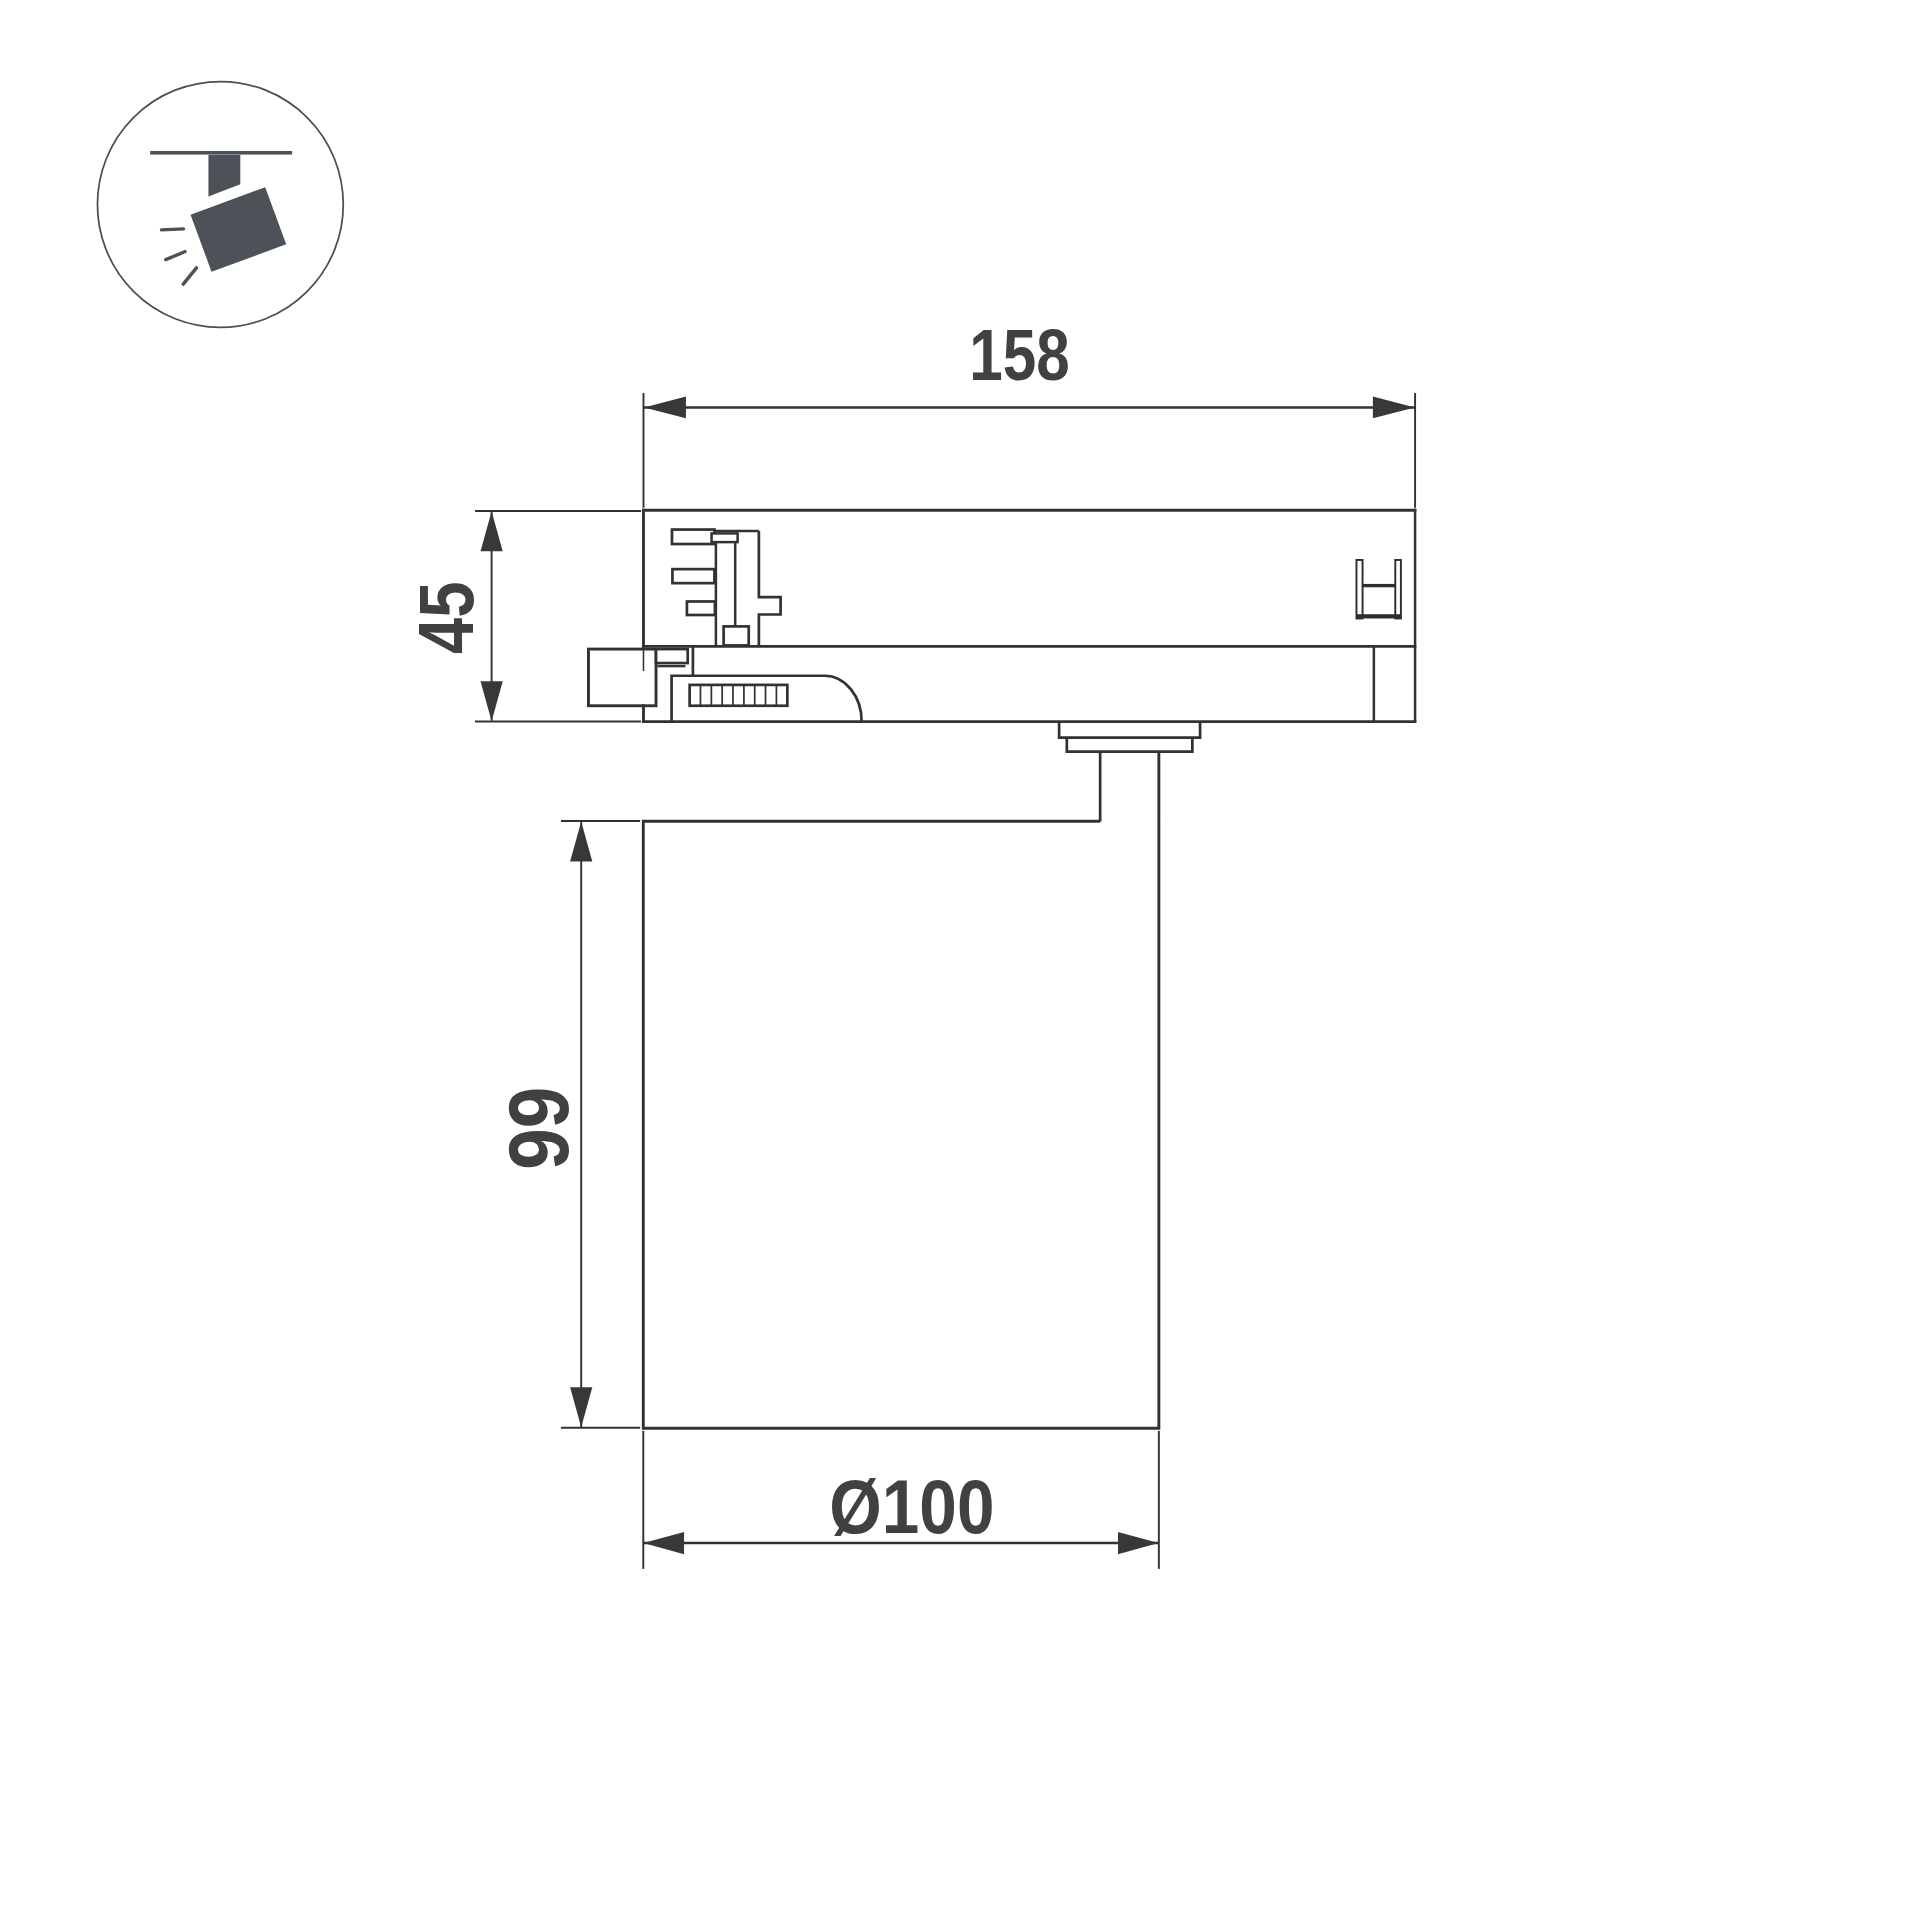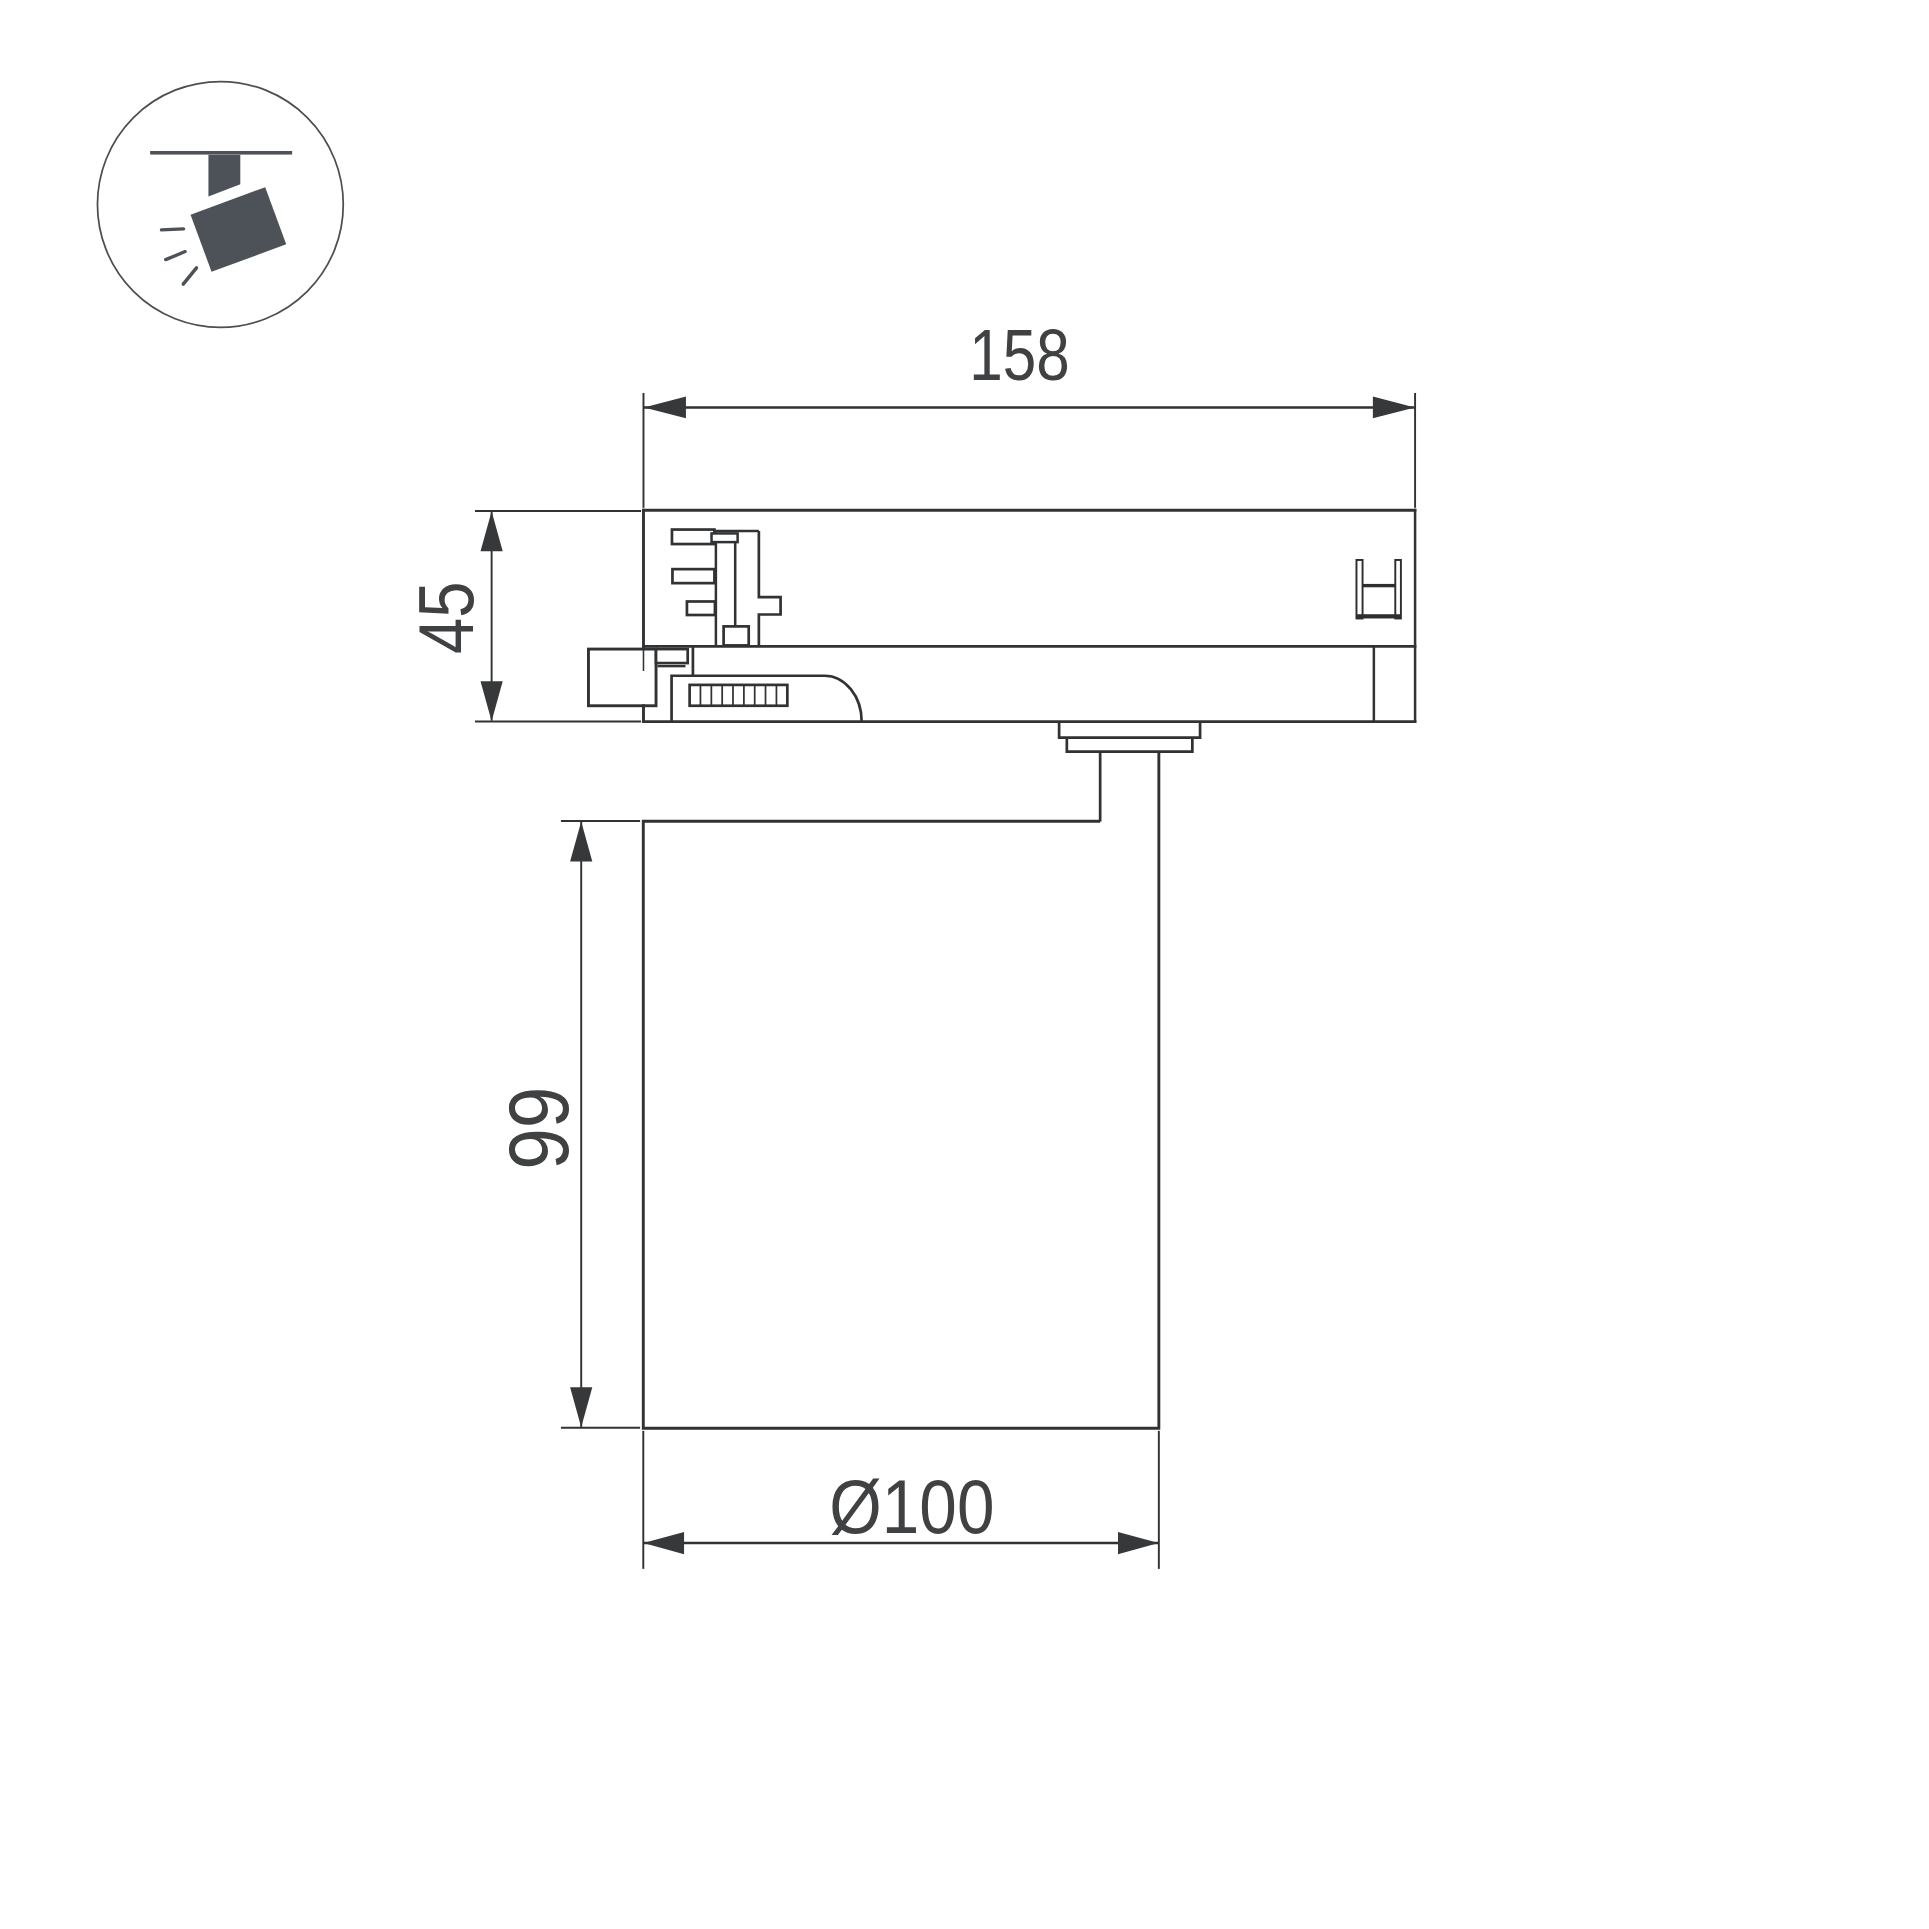--- a/index.html
+++ b/index.html
@@ -1,16 +1,16 @@
 <!DOCTYPE html>
 <html><head>
 <meta charset="utf-8">
 <style>
   html,body{margin:0;padding:0;background:#ffffff;}
-  .page{width:1929px;height:1929px;position:relative;background:#ffffff;overflow:hidden;}
+  .page{width:1929px;height:1929px;position:relative;background:#ffffff;overflow:hidden;font-weight:bold;}
   text{font-family:"Liberation Sans", sans-serif;fill:#3f4143;}
 </style>
 </head>
 <body>
 <div class="page">
 <svg width="1929" height="1929" viewBox="0 0 1998 1998">
 
   <rect x="0" y="0" width="1998" height="1998" fill="#ffffff"></rect>
 
   <circle cx="228.25" cy="211.75" r="127.3" fill="#ffffff" stroke="#4b4f52" stroke-width="1.8"></circle>

